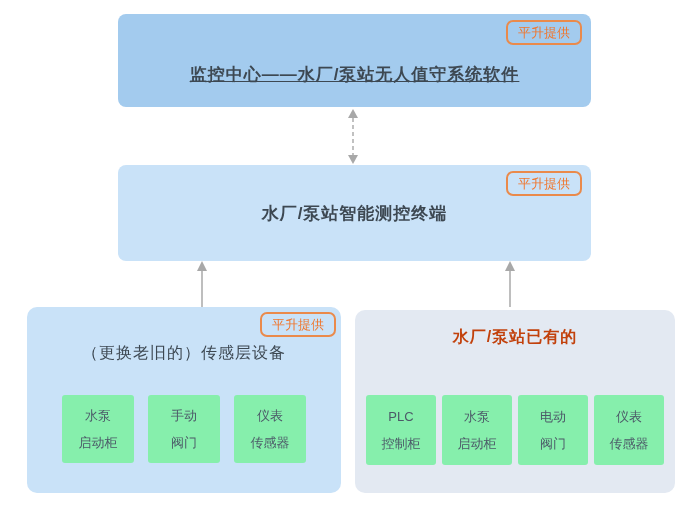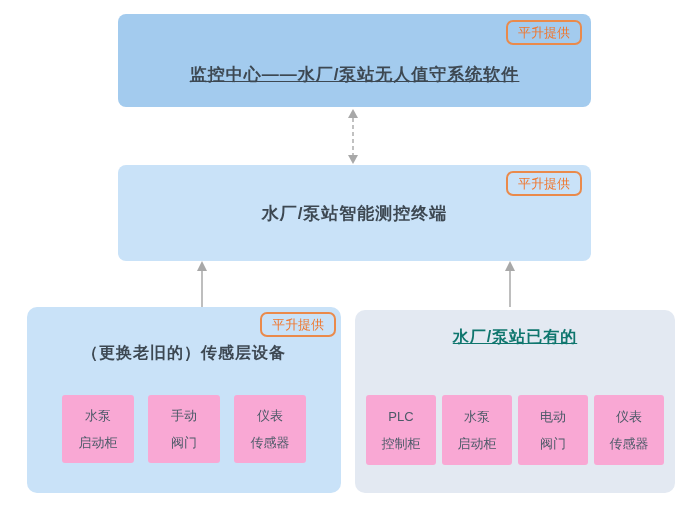--- a/index.html
+++ b/index.html
@@ -13,29 +13,29 @@
   .box-br{left:355px;top:310px;width:320px;height:183px;background:#e3e9f2;border-radius:10px;}
 
   .box-title{display:flex;align-items:center;justify-content:center;height:100%;
     font-size:17px;font-weight:bold;color:#3d4852;letter-spacing:1px;}
   .box-top .box-title{padding-top:14px;text-decoration:underline;}
 
   .badge{position:absolute;top:6px;right:9px;padding:4px 10px;border:2px solid #ea8a4b;
     border-radius:7px;color:#f0762d;font-size:13px;line-height:1;background:transparent;text-align:right;}
   .box-bl .badge{top:5px;right:5px;}
 
-  .bl-title{margin-top:36px;text-align:center;font-size:16px;font-weight:bold;color:#3d4852;letter-spacing:1px;}
-  .br-title{margin-top:13px;text-align:center;font-size:16px;font-weight:bold;color:#0f766e;
-    line-height:27px;letter-spacing:1px;text-decoration:underline;}
+  .bl-title{margin-top:36px;text-align:center;font-size:16px;font-weight:normal;color:#3d4852;letter-spacing:1px;}
+  .br-title{margin-top:13px;text-align:center;font-size:16px;font-weight:bold;color:#c2410c;
+    line-height:27px;letter-spacing:1px;}
 
   .items-row{position:absolute;left:0;right:0;display:flex;justify-content:center;}
   .box-bl .items-row{top:88px;gap:14px;}
   .box-br .items-row{top:85px;gap:6px;}
   .sub-box{display:flex;flex-direction:column;align-items:center;justify-content:center;
-    row-gap:14px;background:#f9a8d4;border-radius:3px;color:#4c5a68;font-size:13px;line-height:1;}
+    row-gap:14px;background:#86efac;border-radius:3px;color:#4c5a68;font-size:13px;line-height:1;}
   .box-bl .sub-box{width:72px;height:68px;}
   .box-br .sub-box{width:70px;height:70px;}
 
   .arrow{position:absolute;}
   .arrow-dashed{left:344px;top:108px;}
   .arrow-left{left:194px;top:261px;}
   .arrow-right{left:502px;top:261px;}
 </style>
 </head>
 <body>

